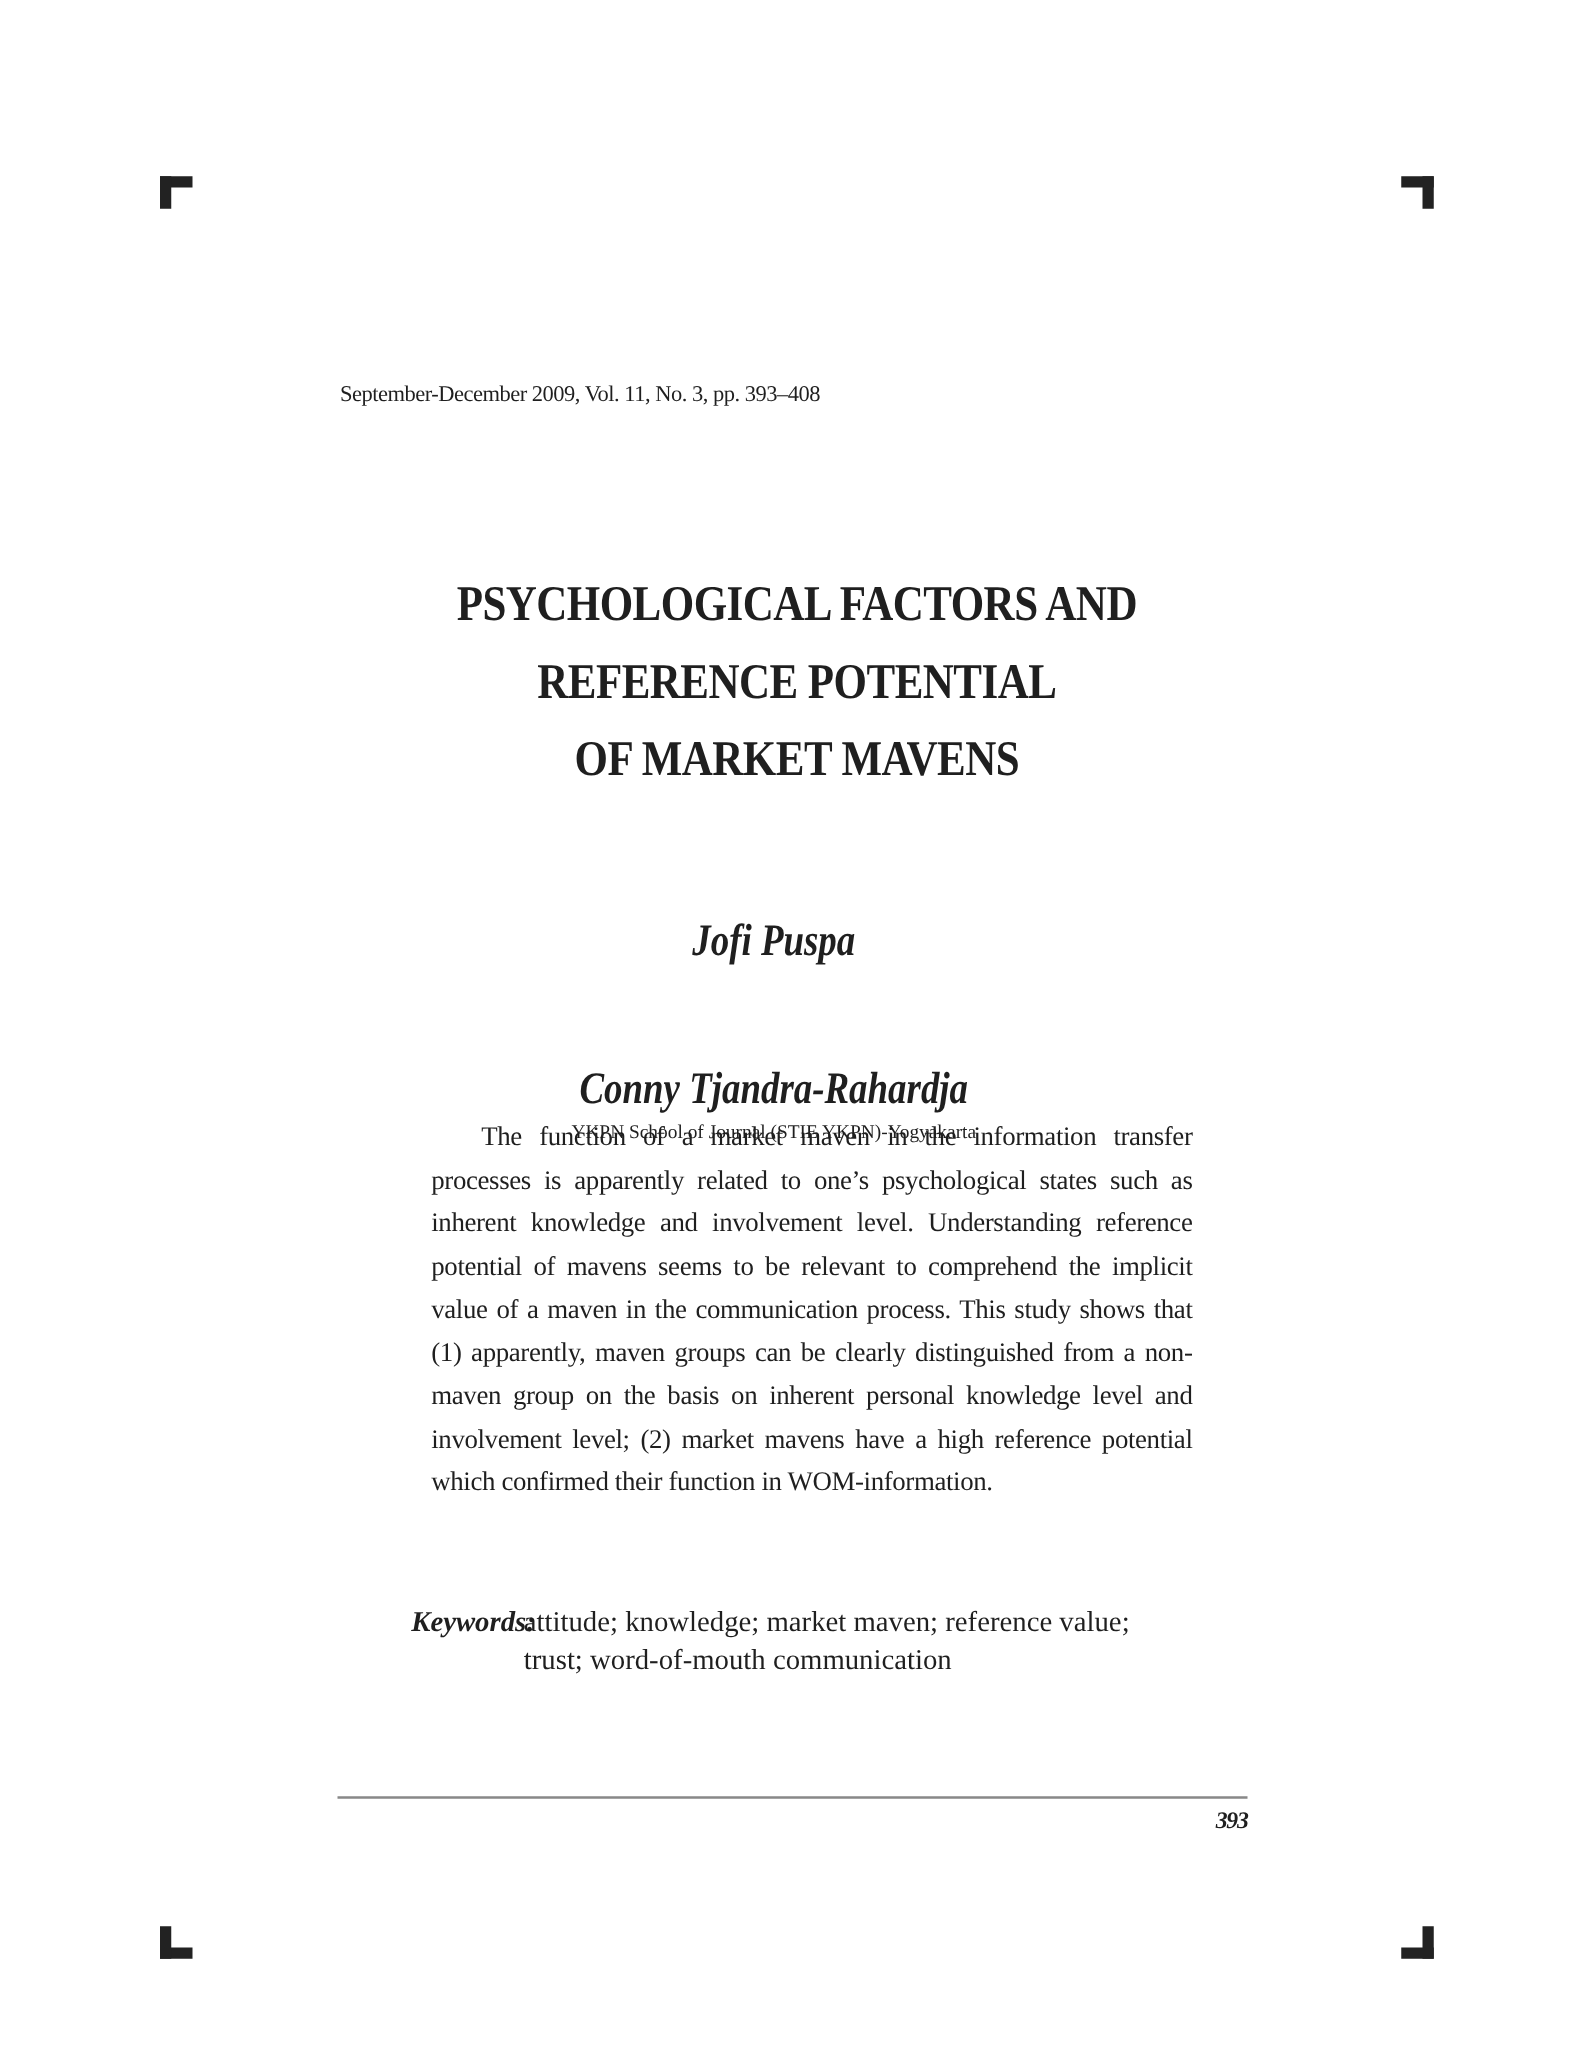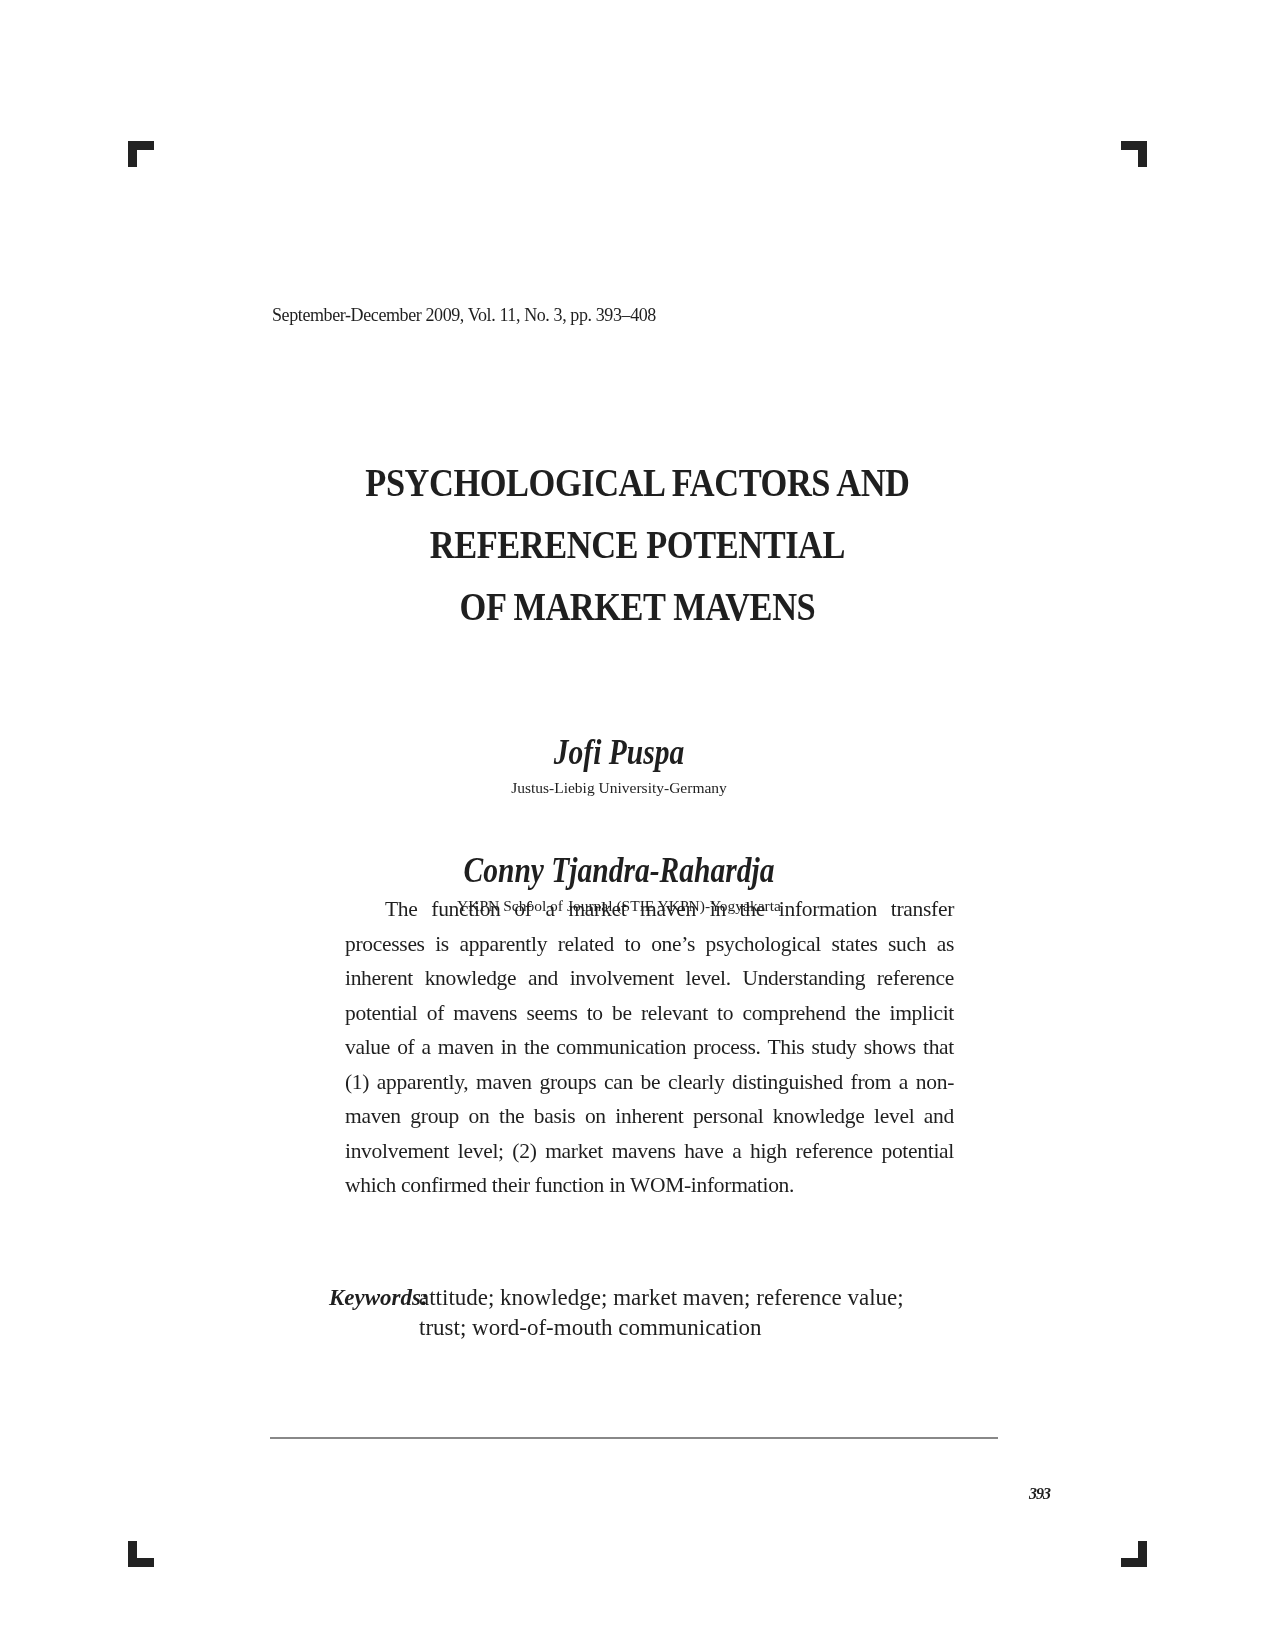--- a/index.html
+++ b/index.html
@@ -30,21 +30,21 @@
     .author.a1 { top: 732px; }
     .author.a2 { top: 850px; }
 
     .abstract { position: absolute; left: 345px; width: 609px; top: 892px; font-size: 21.5px; line-height: 34.5px; text-align: justify; text-indent: 40px; letter-spacing: -0.3px; margin: 0; }
 
     .keywords { position: absolute; left: 329px; width: 609px; top: 1283px; font-size: 23px; line-height: 30px; display: flex; }
     .keywords .kw-label { font-weight: bold; font-style: italic; width: 90px; flex: none; }
     .keywords .kw-value { flex: 1; }
 
     .footer-rule { position: absolute; left: 270px; top: 1437px; width: 728px; height: 2px; background: #888; }
-    .page-number { position: absolute; left: 950px; width: 100px; top: 1446px; text-align: right; font-style: italic; font-weight: bold; font-size: 16px; letter-spacing: -1px; margin-top: 39px; }
+    .page-number { position: absolute; left: 898px; width: 100px; top: 1446px; text-align: right; font-style: italic; font-weight: bold; font-size: 19px; letter-spacing: -1px; }
   </style>
 </head>
 <body>
 
 <div class="crop tl">
     <div class="bar-h"></div>
     <div class="bar-v"></div>
   </div>
 <div class="crop tr">
     <div class="bar-h"></div>
@@ -64,21 +64,20 @@
 </div>
 
 <h1 class="title" style="margin:0;">
   <span>PSYCHOLOGICAL FACTORS AND</span>
   <span>REFERENCE POTENTIAL</span>
   <span>OF MARKET MAVENS</span>
 </h1>
 
 <div class="author a1">
   <span class="name">Jofi Puspa</span>
-  <span class="affil">Justus-Liebig University-Germany</span>
 </div>
 
 <div class="author a2">
   <span class="name">Conny Tjandra-Rahardja</span>
   <span class="affil">YKPN School of Journal (STIE YKPN)-Yogyakarta</span>
 </div>
 
 <p class="abstract">The function of a market maven in the information transfer processes is apparently related to one’s psychological states such as inherent knowledge and involvement level. Understanding reference potential of mavens seems to be relevant to comprehend the implicit value of a maven in the communication process. This study shows that (1) apparently, maven groups can be clearly distinguished from a non-maven group on the basis on inherent personal knowledge level and involvement level; (2) market mavens have a high reference potential which confirmed their function in WOM-information.</p>
 
 <div class="keywords">

